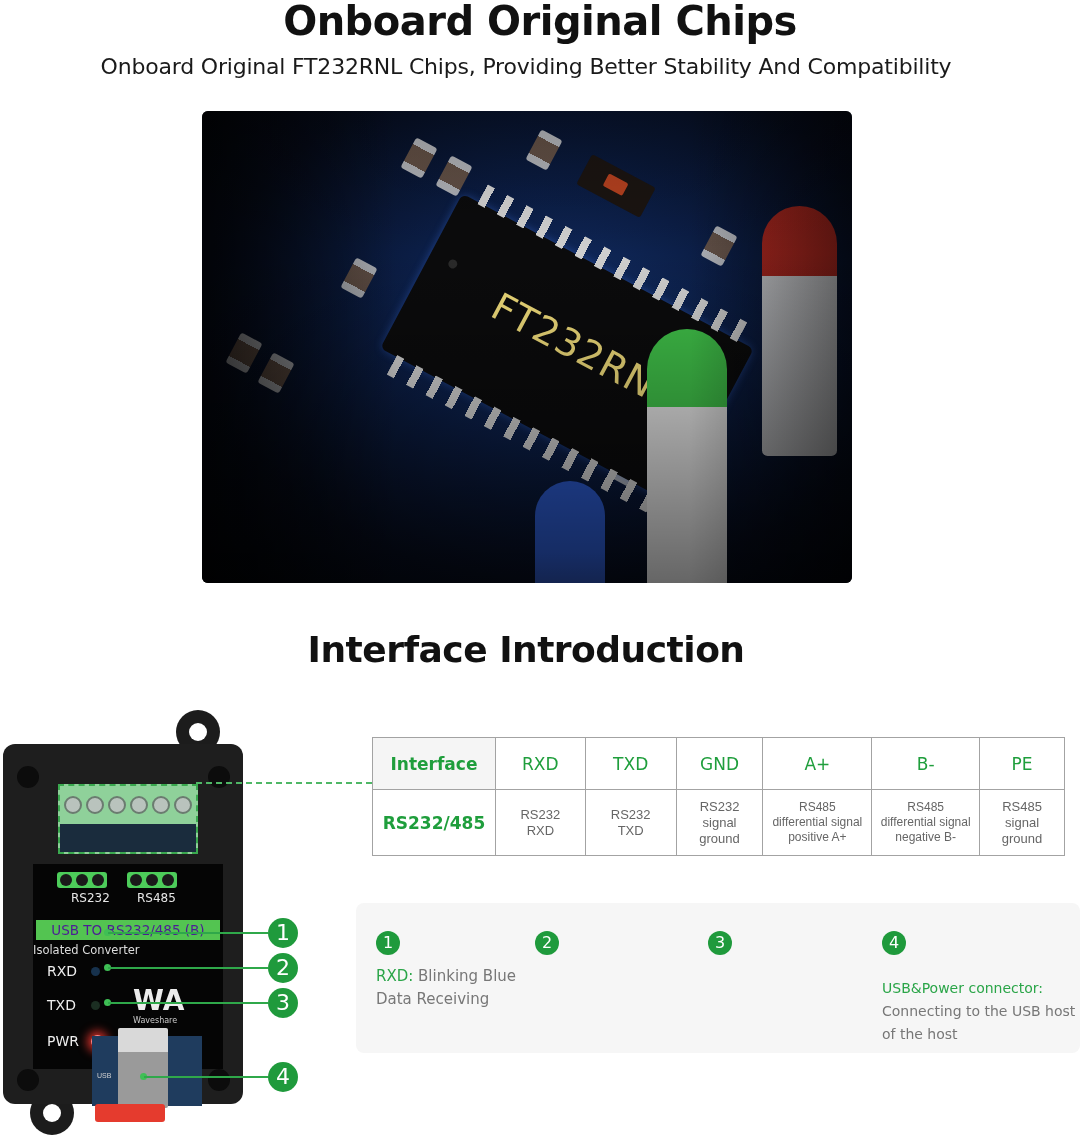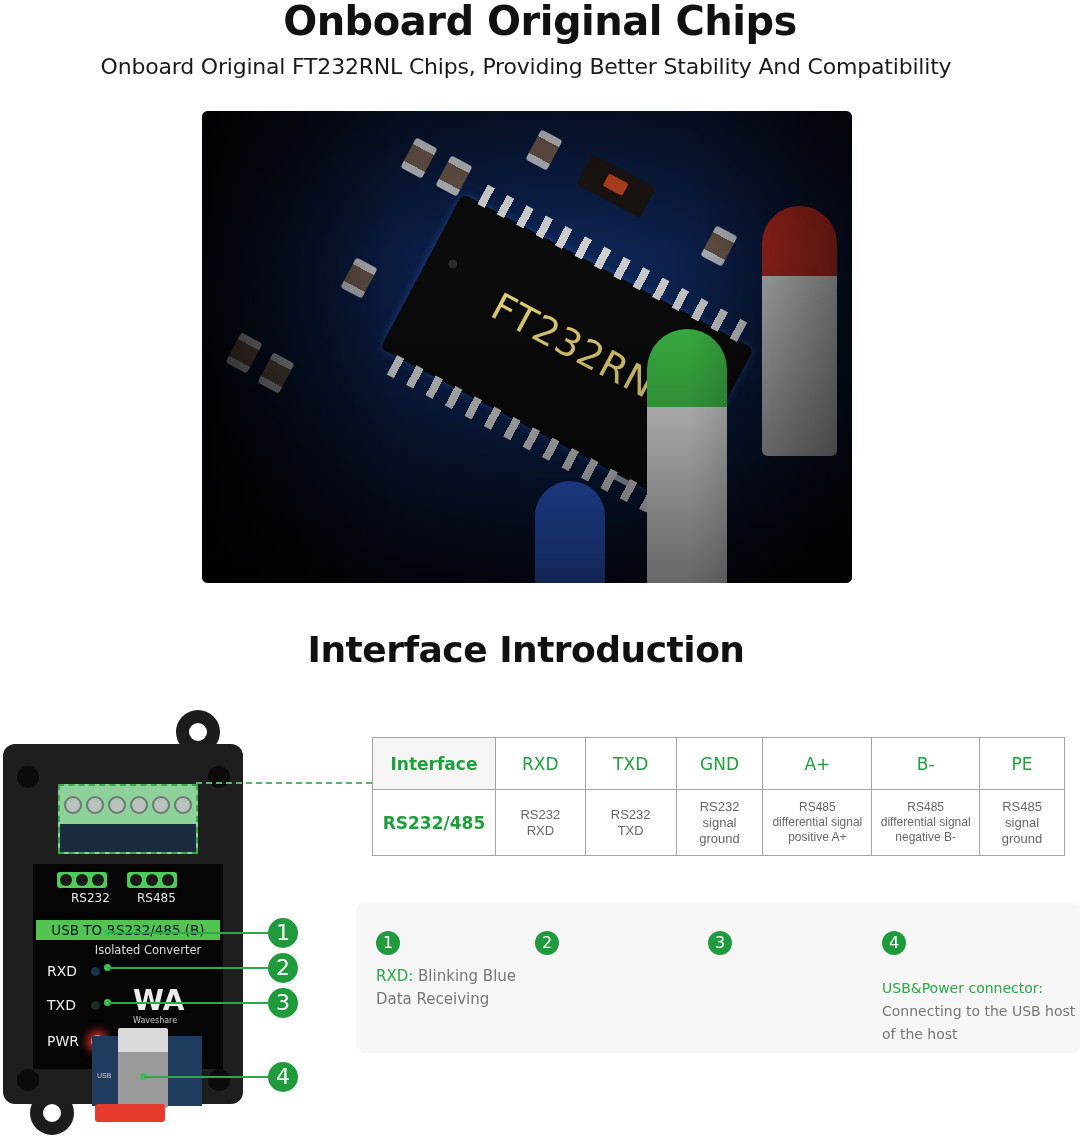--- a/index.html
+++ b/index.html
@@ -62,23 +62,23 @@
   .device .body { position: absolute; left: 3px; top: 38px; width: 240px; height: 360px; background: #1e1e1e; border-radius: 12px; }
   .device .hole { position: absolute; width: 22px; height: 22px; border-radius: 50%; background: #0c0c0c; }
   .terminal { position: absolute; left: 55px; top: 40px; width: 140px; height: 70px; background: #8fd19a;
     border: 2px dashed #3aa94f; }
   .terminal .screw { position: absolute; top: 10px; width: 18px; height: 18px; border-radius: 50%; background: #b9c3bd; border: 2px solid #6b7c70; }
   .terminal .base { position: absolute; left: 0; right: 0; bottom: 0; height: 28px; background: #1a2c3d; }
   .panel { position: absolute; left: 30px; top: 120px; width: 190px; height: 205px; background: #050505; }
   .pinrow { position: absolute; top: 8px; height: 16px; background: #4dcc5a; border-radius: 3px; display: flex; gap: 4px; padding: 2px 3px; }
   .pinrow i { width: 12px; height: 12px; border-radius: 50%; background: #1a1a1a; display: block; }
   .pinlabel { position: absolute; top: 27px; color: #e6e6e6; font-size: 12px; font-family: "DejaVu Sans", sans-serif; }
-  .model-bar { position: absolute; left: 3px; top: 56px; width: 184px; height: 20px; background: #53c451; color: #0f172a;
+  .model-bar { position: absolute; left: 3px; top: 56px; width: 184px; height: 20px; background: #53c451; color: #4c1d95;
     font-size: 13.5px; text-align: center; line-height: 20px; font-family: "DejaVu Sans", sans-serif; }
-  .iso { position: absolute; left: 0; top: 79px; width: 230px; text-align: center; color: #ddd; font-size: 11.5px; font-family: "DejaVu Sans", sans-serif; }
+  .iso { position: absolute; left: 0; top: 79px; width: 230px; text-align: left; color: #ddd; font-size: 11.5px; font-family: "DejaVu Sans", sans-serif; }
   .ledrow { position: absolute; left: 14px; color: #eee; font-size: 14px; font-family: "DejaVu Sans", sans-serif; }
   .ledrow .ind { position: absolute; top: 4px; width: 9px; height: 9px; border-radius: 50%; }
   .ws-logo { position: absolute; left: 100px; top: 120px; color: #ececec; font-weight: bold; font-size: 28px; font-family: "DejaVu Sans", sans-serif; }
   .ws-name { position: absolute; left: 100px; top: 152px; color: #ccc; font-size: 8px; font-family: "DejaVu Sans", sans-serif; }
   .usb-tag { position: absolute; left: 88px; top: 184px; width: 60px; height: 18px; background: #4fc24f; color: #eaffea;
     font-size: 14px; text-align: center; line-height: 18px; border-radius: 2px; font-family: "DejaVu Sans", sans-serif; }
   .usb-port { position: absolute; left: 92px; top: 330px; width: 110px; height: 70px; background: #1f3c5e; }
   .usb-plug { position: absolute; left: 118px; top: 322px; width: 50px; height: 80px; background: linear-gradient(180deg,#d9d9d9 0 30%, #9a9a9a 30% 100%); border-radius: 2px; }
   .usb-red { position: absolute; left: 95px; top: 398px; width: 70px; height: 18px; background: #e53b2e; border-radius: 3px; }
   .usb-small { position: absolute; left: 97px; top: 366px; color: #d0d0d0; font-size: 7px; }

